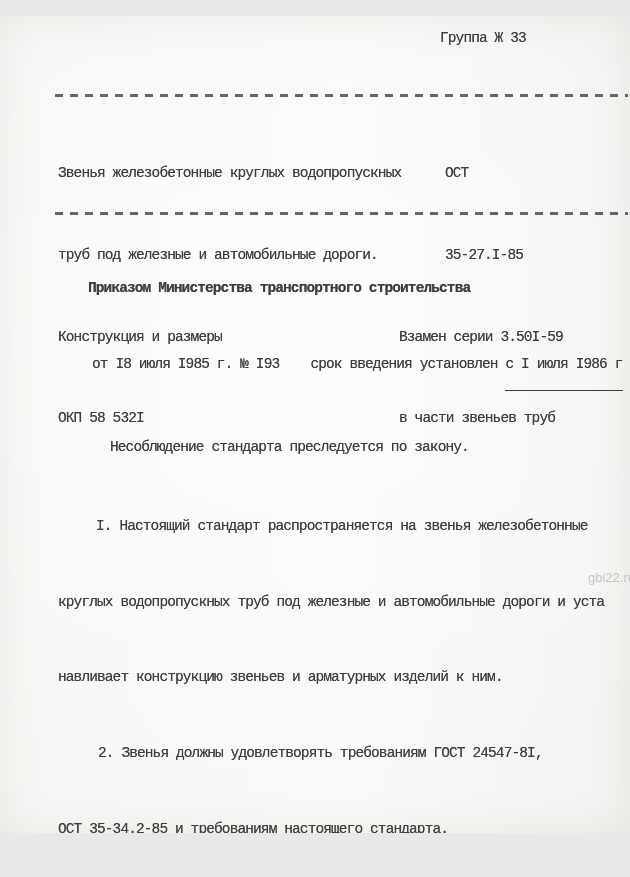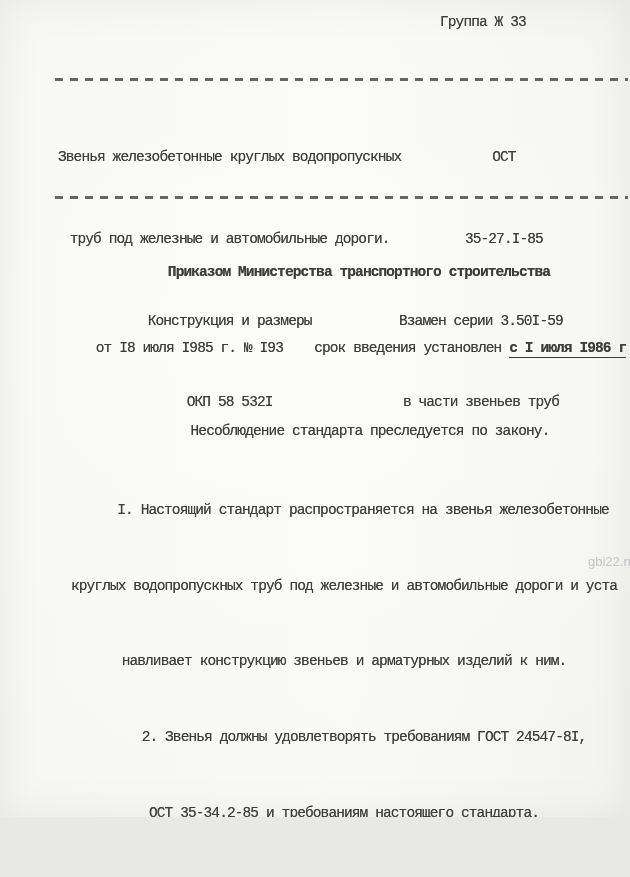--- a/index.html
+++ b/index.html
@@ -1,19 +1,19 @@
 <!DOCTYPE html>
 <html><head>
 <meta charset="utf-8">
 <style>
   html,body{margin:0;padding:0;background:#e8e8e6;}
   #page{
     position:relative;
     width:630px;height:817px;
-    margin:0 auto;
+    margin:16px auto;
     background:
       radial-gradient(ellipse 900px 700px at 45% 40%, rgba(255,255,255,.55), rgba(255,255,255,0) 70%),
       linear-gradient(90deg, #f6f6f4 0%, #f9f9f7 55%, #f3f3f1 100%);
     overflow:hidden;
     font-family:"Liberation Mono","DejaVu Sans Mono",monospace;
     color:#3d3d3d;
     box-shadow:inset 0 0 40px rgba(120,120,115,.12);
   }
   .tw{
     font-size:14.5px;
@@ -27,30 +27,30 @@
     position:absolute;left:55px;width:573px;height:3px;
     background:repeating-linear-gradient(90deg,#4c4c4c 0 8px,transparent 8px 15px);
     opacity:.85;
   }
   #dash-top{top:78px;}
   #dash-bottom{top:196px;}
   #hdr-left{position:absolute;left:58px;top:90px;line-height:27.2px;}
   #hdr-right{position:absolute;left:399px;top:90px;line-height:27.2px;}
   .rind{padding-left:46px;font-family:Liberation Mono, monospace;}
   #body-text{position:absolute;left:58px;top:205px;width:572px;line-height:25.2px;padding-top:5px;}
-  .ln{min-height:25.2px;text-align:center;}
+  .ln{min-height:25.2px;}
   .in0{padding-left:0;}
   .in30{padding-left:30px;font-weight:bold;}
   .in34{padding-left:34px;}
   .in36{padding-left:38px;}
   .in40{padding-left:40px;}
   .in52{padding-left:52px;}
   .gap6{margin-top:7px;font-family:Liberation Mono, monospace;}
   .gap4{margin-top:4px;}
-  .u{border-bottom:1.5px solid #3c3c3c;padding-bottom:1px;font-weight:bold;}
+  .u{border-bottom:1.5px solid #3c3c3c;padding-bottom:18px;}
   #watermark{
     position:absolute;left:588px;top:554px;
     font-family:"Liberation Sans",sans-serif;
     font-size:13px;color:#c3c3c5;letter-spacing:0;
   }
   .artifact{position:absolute;background:#e0e0de;border-radius:2px;opacity:.9;}
   #artifact-1{left:4px;top:869px;width:20px;height:3px;}
   #artifact-2{left:34px;top:870px;width:40px;height:3px;}
   #artifact-3{left:90px;top:870px;width:30px;height:3px;}
   #artifact-4{left:134px;top:871px;width:18px;height:2px;}

